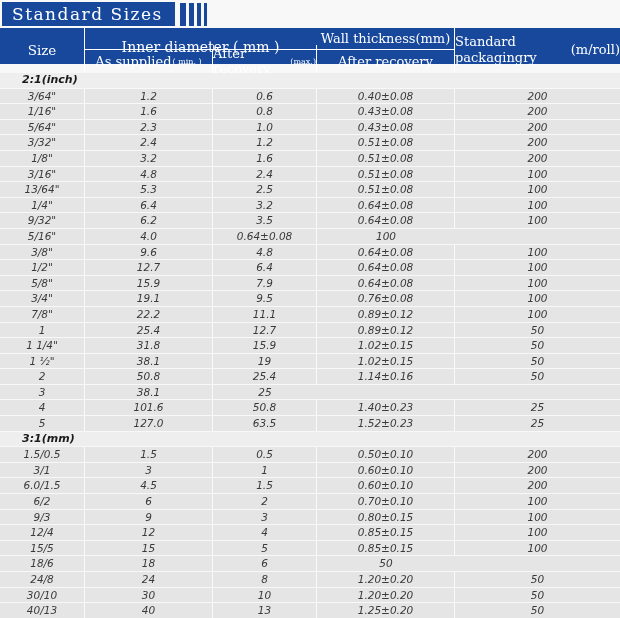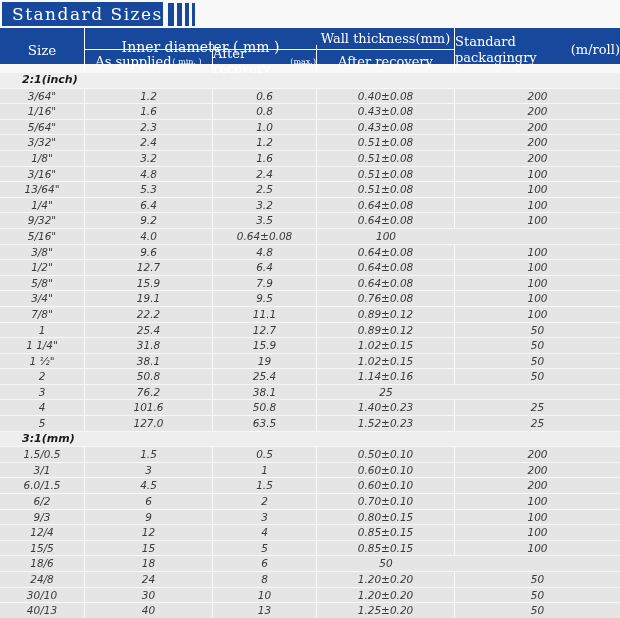--- a/index.html
+++ b/index.html
@@ -2,21 +2,21 @@
 <html><head>
 <meta charset="utf-8">
 <style>
   html,body{margin:0;padding:0;}
   body{width:620px;height:618px;background:#f8f8f8;font-family:"DejaVu Sans",sans-serif;overflow:hidden;}
   .page{position:relative;width:620px;height:618px;}
 
   
   .title-bar{height:28px;display:flex;align-items:flex-start;padding-top:2px;}
   .title-box{margin-left:2px;background:#17489b;color:#fff;height:24px;line-height:24px;
-    padding:0 0 0 10px;font-family:"DejaVu Serif","Liberation Serif",serif;
+    padding:0 12px 0 10px;font-family:"DejaVu Serif","Liberation Serif",serif;
     font-size:17px;letter-spacing:1.5px;}
   .stripes{display:flex;align-items:stretch;height:23px;margin-left:5px;margin-top:1px;}
   .stripe{background:#17489b;margin-right:3px;}
   .stripe.s1{width:6px;} .stripe.s2{width:5px;} .stripe.s3{width:4px;} .stripe.s4{width:3px;}
 
   
   .thead{position:absolute;top:28px;left:0;width:620px;height:36px;display:grid;
     grid-template-columns:85px 128px 104px 138px 165px;grid-template-rows:22px 22px;
     background:#17489b;color:#fff;font-family:"DejaVu Serif","Liberation Serif",serif;}
   .hcell{display:flex;align-items:center;justify-content:center;font-size:13px;box-sizing:border-box;}
@@ -128,21 +128,21 @@
       </div>
       <div class="row data-row">
         <div class="cell c0">1/4"</div>
         <div class="cell c1">6.4</div>
         <div class="cell c2">3.2</div>
         <div class="cell c3">0.64±0.08</div>
         <div class="cell c4">100</div>
       </div>
       <div class="row data-row">
         <div class="cell c0">9/32"</div>
-        <div class="cell c1">9.2</div>
+        <div class="cell c1">6.2</div>
         <div class="cell c2">3.5</div>
         <div class="cell c3">0.64±0.08</div>
         <div class="cell c4">100</div>
       </div>
       <div class="row data-row">
         <div class="cell c0">5/16"</div>
         <div class="cell c2">4.0</div>
         <div class="cell c3">0.64±0.08</div>
         <div class="cell c4">100</div>
       </div>
@@ -204,21 +204,20 @@
       </div>
       <div class="row data-row">
         <div class="cell c0">2</div>
         <div class="cell c1">50.8</div>
         <div class="cell c2">25.4</div>
         <div class="cell c3">1.14±0.16</div>
         <div class="cell c4">50</div>
       </div>
       <div class="row data-row">
         <div class="cell c0">3</div>
-        <div class="cell c1">76.2</div>
         <div class="cell c2">38.1</div>
         <div class="cell c4">25</div>
       </div>
       <div class="row data-row">
         <div class="cell c0">4</div>
         <div class="cell c1">101.6</div>
         <div class="cell c2">50.8</div>
         <div class="cell c3">1.40±0.23</div>
         <div class="cell c4">25</div>
       </div>

